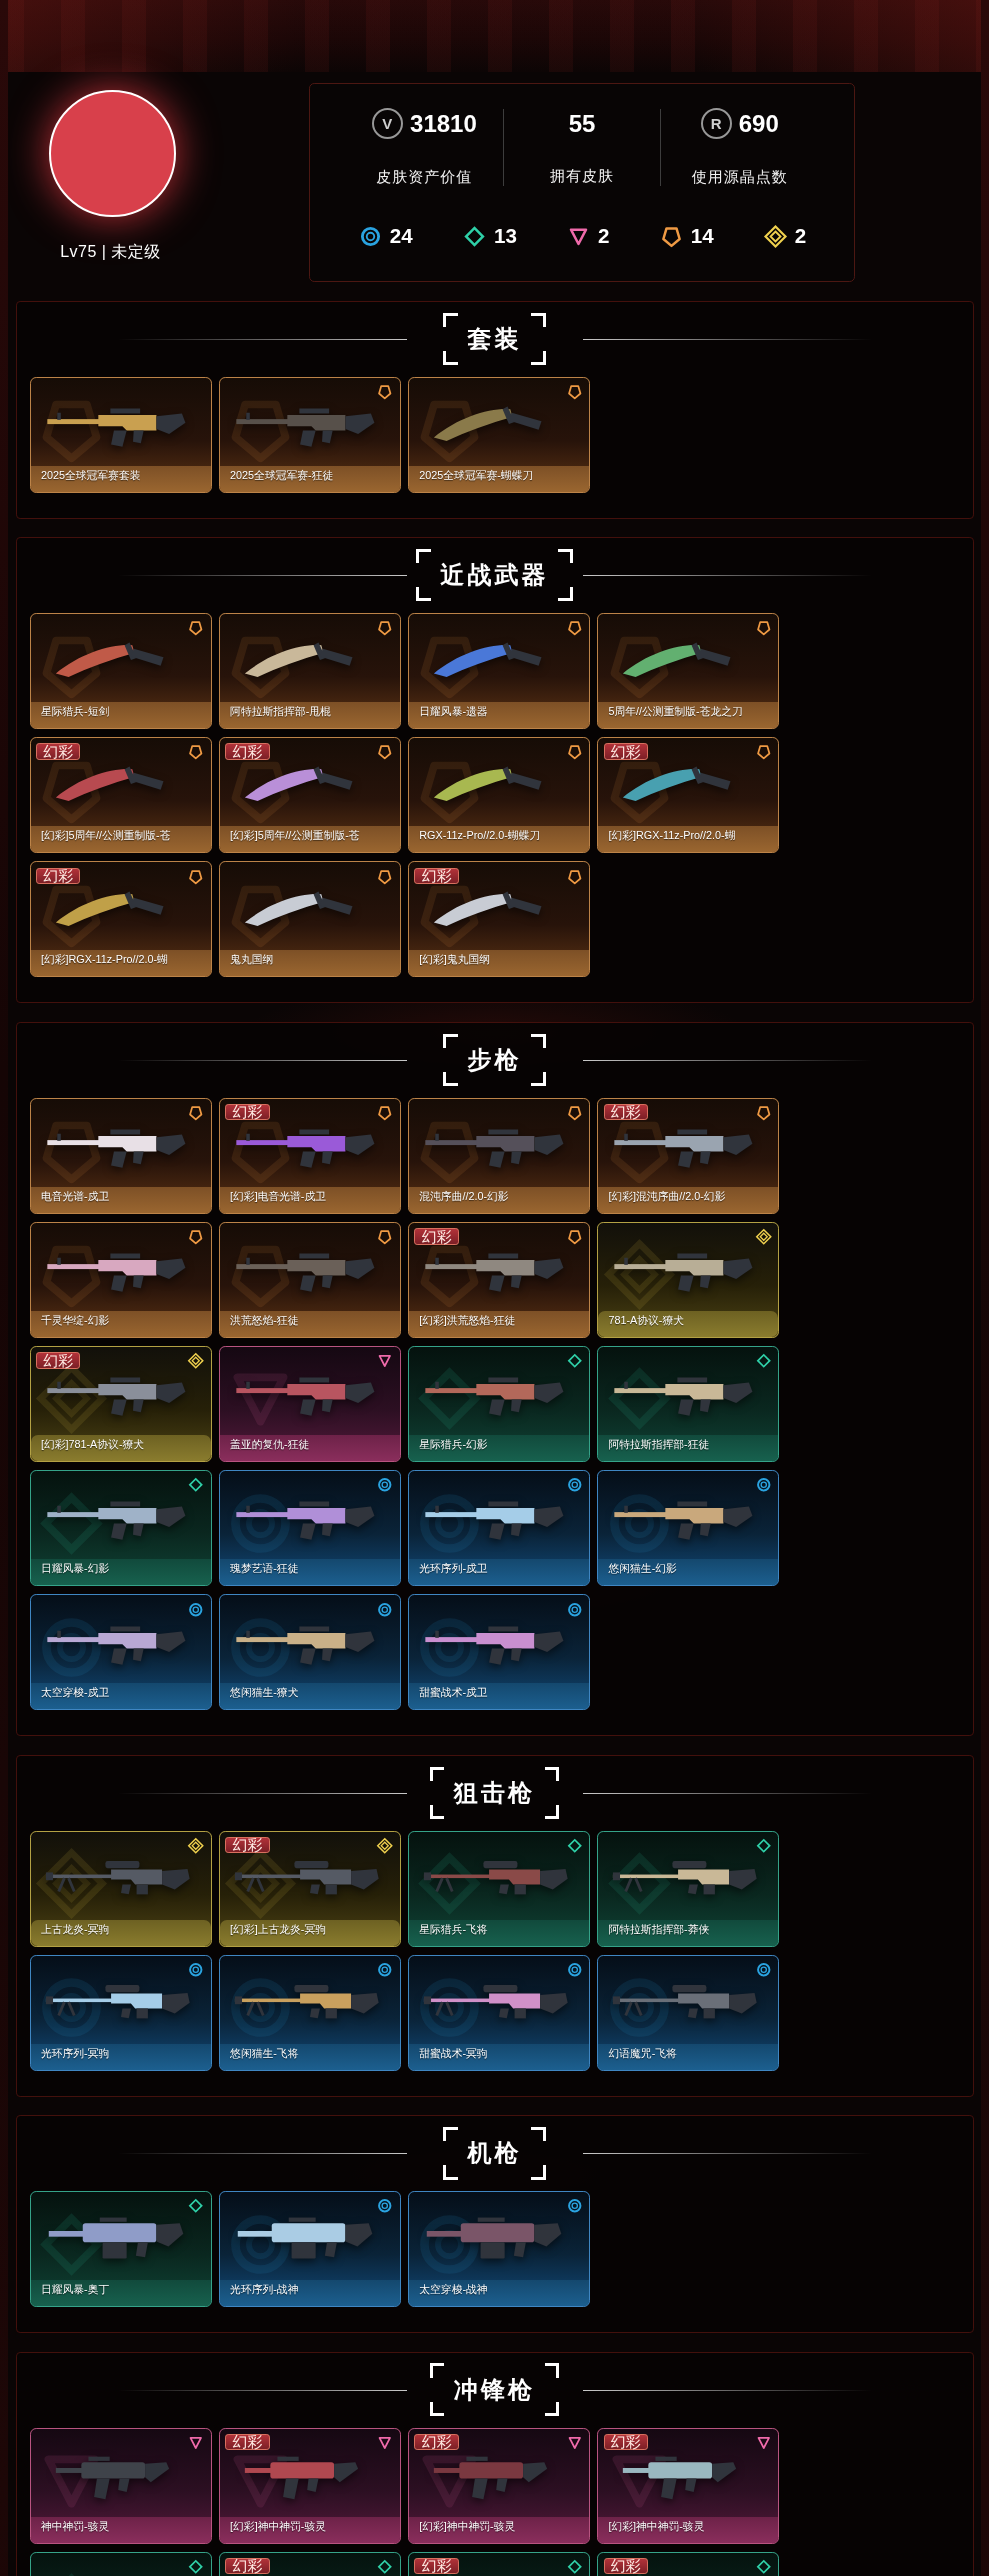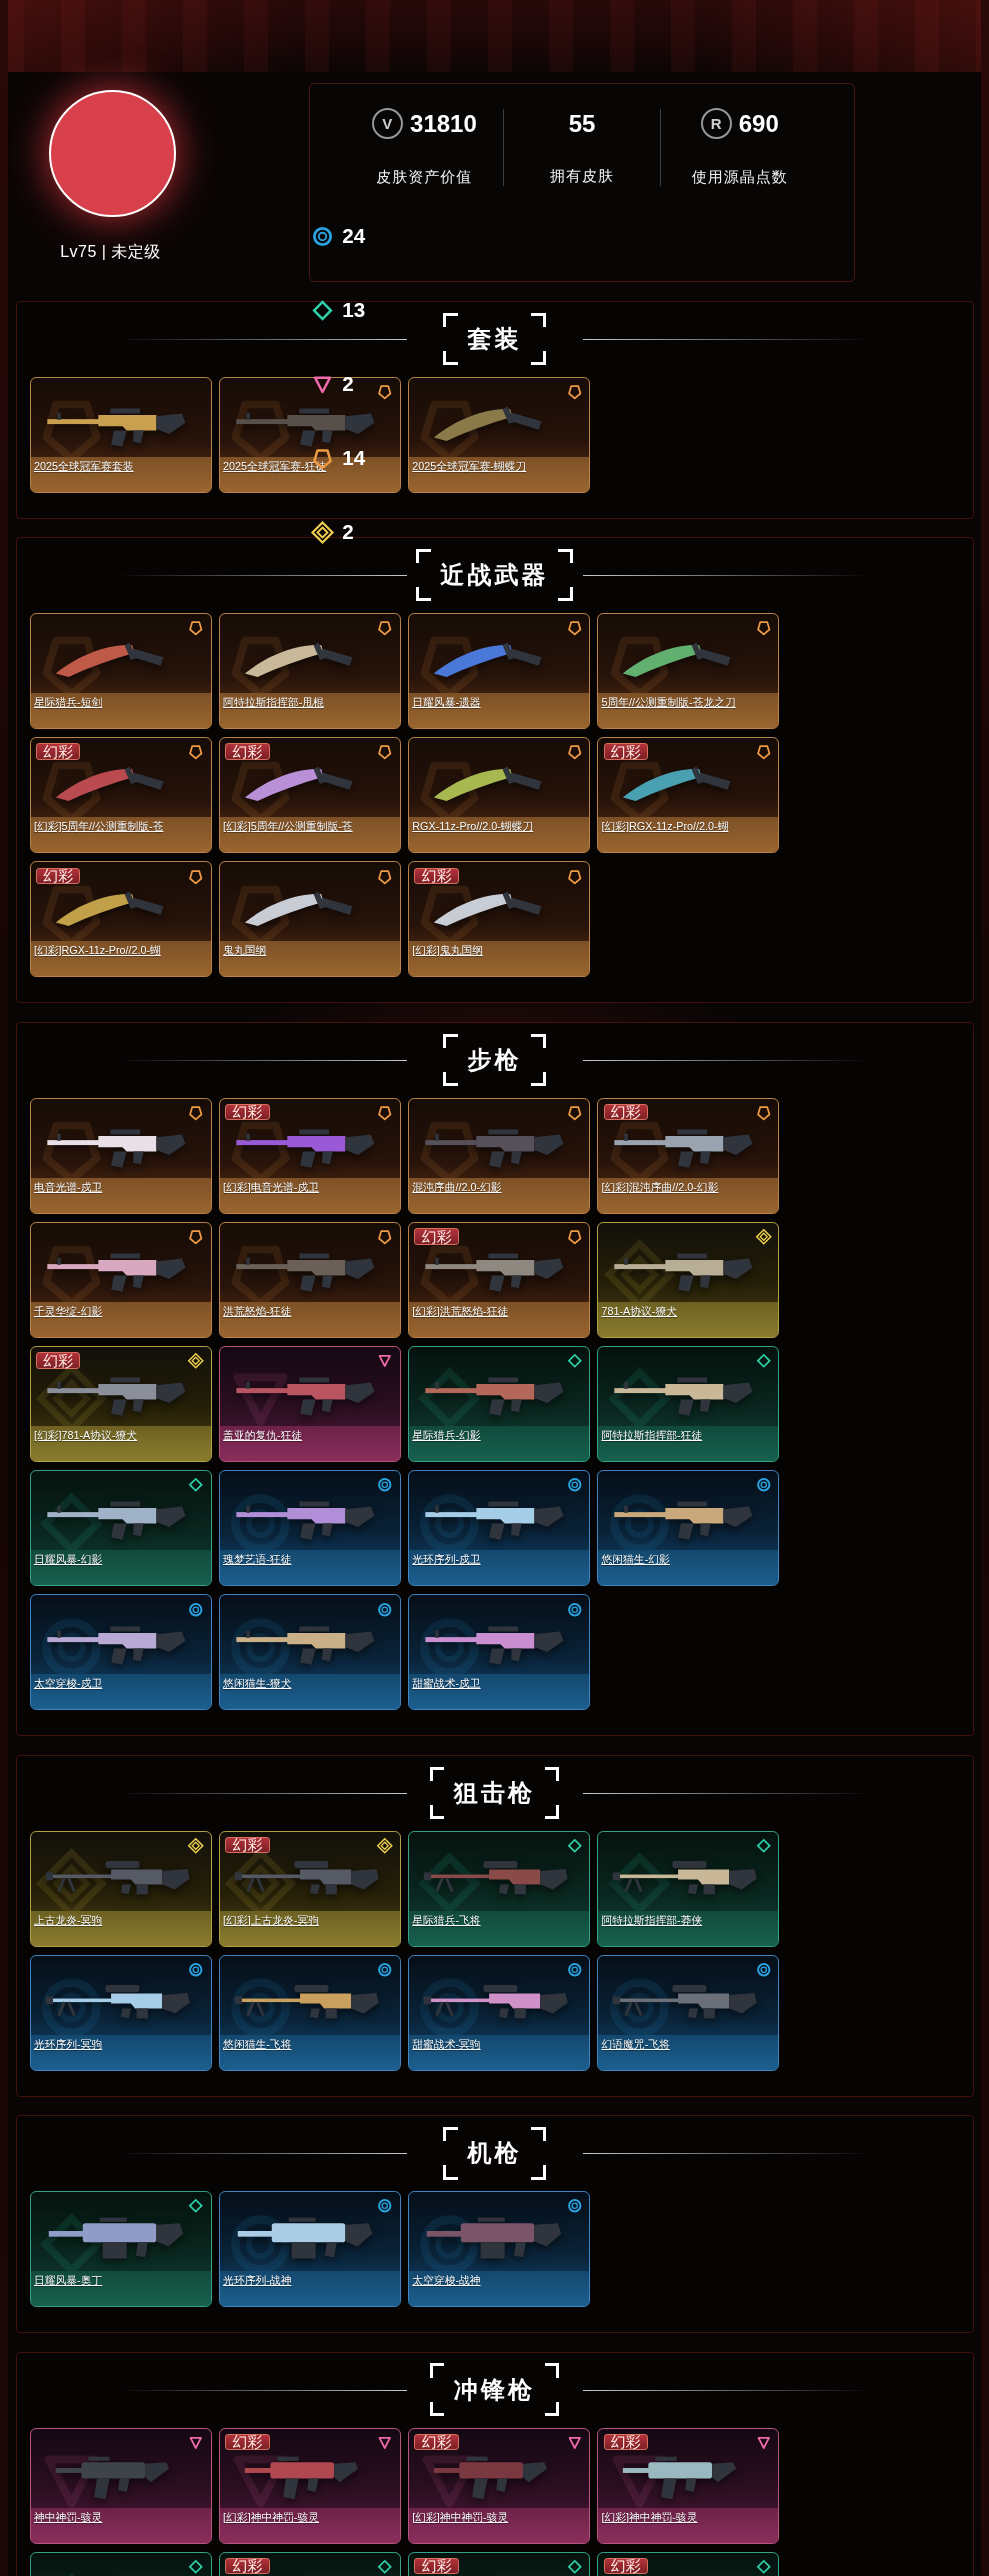--- a/index.html
+++ b/index.html
@@ -27,21 +27,21 @@
   .lv{position:absolute;left:28px;top:165px;width:165px;text-align:center;font-size:16px;letter-spacing:0.5px;}
   .stats-panel{position:absolute;left:309px;top:6.2px;width:544px;height:197px;
     background:rgba(9,5,5,.92);border:0.5px solid #4c1712;border-radius:5.2px;}
   .stats-row{display:flex;align-items:center;justify-content:space-between;height:117px;padding:5.2px 36px 0;}
   .stat{flex:1;text-align:center;}
   .stat-top{display:flex;align-items:center;justify-content:center;gap:7.2px;font-size:24px;font-weight:bold;}
   .stat-label{margin-top:29px;font-size:15px;letter-spacing:1px;color:#f2f2f2;}
   .vdiv{width:1px;height:77px;background:#3d3d3d;}
   .coin{width:27px;height:27px;border:2.1px solid #989898;border-radius:50%;color:#cfcfcf;
     display:flex;align-items:center;justify-content:center;font-size:15px;font-weight:bold;}
-  .tier-row{display:flex;justify-content:center;align-items:flex-start;gap:49px;margin-top:17.5px;flex-direction:column;}
+  .tier-row{display:flex;justify-content:center;align-items:flex-start;gap:49px;margin-top:17.5px;}
   .tier-item{display:flex;align-items:center;gap:7.2px;font-size:20.6px;font-weight:bold;}
   .tier-item svg{width:25px;height:25px;}
   
   .sections{position:absolute;top:301px;left:15.5px;width:958px;display:flex;flex-direction:column;gap:18.5px;z-index:1;}
   .panel{position:relative;background:rgba(6,3,3,.90);border:0.5px solid #43100c;border-radius:4.1px;
     padding:12.4px 13.4px 25px;}
   .sec-head{position:relative;height:49px;margin-bottom:13.4px;display:flex;align-items:center;justify-content:center;}
   .sec-title{position:relative;padding:10.3px 24px;font-size:24px;font-weight:bold;letter-spacing:3.1px;}
   .sec-title .c{position:absolute;width:11.3px;height:11.3px;border:0 solid #fff;}
   .c.tl{top:0;left:0;border-top-width:3.1px;border-left-width:3.1px;}
@@ -49,30 +49,30 @@
   .c.bl{bottom:0;left:0;border-bottom-width:3.1px;border-left-width:3.1px;}
   .c.br{bottom:0;right:0;border-bottom-width:3.1px;border-right-width:3.1px;}
   .hline{position:absolute;top:50%;height:1px;width:289px;}
   .hl-l{right:calc(50% + 88px);background:linear-gradient(90deg,transparent,#c9c9c9);}
   .hl-r{left:calc(50% + 88px);background:linear-gradient(90deg,#c9c9c9,transparent);}
   .grid{display:flex;flex-wrap:wrap;gap:8.2px 7.2px;}
   
   .card{position:relative;width:180px;height:114px;border-radius:6.2px;overflow:hidden;border:0.5px solid #666;}
   .card .art{position:absolute;left:4.1px;right:4.1px;top:3.1px;height:89px;display:flex;align-items:center;justify-content:center;}
   .card .art svg{width:156px;height:65px;filter:drop-shadow(0 3.1px 4.1px rgba(0,0,0,.55));}
-  .card .label{position:absolute;left:0;right:0;bottom:0;height:35px;line-height:19.6px;padding:0 3px;
-    font-size:10.8px;white-space:nowrap;overflow:hidden;color:#fff;text-shadow:0 0.5px 1px rgba(0,0,0,.6);text-decoration:underline;}
+  .card .label{position:absolute;left:0;right:0;bottom:0;height:26px;line-height:19.6px;padding:0 10px;
+    font-size:10.8px;white-space:nowrap;overflow:hidden;color:#fff;text-shadow:0 0.5px 1px rgba(0,0,0,.6);}
   .tier-badge{position:absolute;top:5.2px;right:6.2px;width:17.5px;height:17.5px;}
   .watermark{position:absolute;left:2.1px;top:13.4px;width:77px;height:77px;opacity:.11;}
   .prism{position:absolute;top:5.2px;left:5.2px;z-index:2;background:linear-gradient(180deg,#b23239,#7c1f26);
     border:0.5px solid #d8705f;color:#ffeae3;font-size:15px;line-height:13.4px;padding:0.5px 6.2px;border-radius:3.1px;}
   .tier-orange{border-color:#bc8348;background:linear-gradient(180deg,#160c06 0%,#27130a 55%,#5e3414 100%);}
   .tier-orange .label{background:linear-gradient(180deg,#7d5026,#9a6630);}
   .tier-gold{border-color:#b3a144;background:linear-gradient(180deg,#12100a 0%,#262008 55%,#4e4414 100%);}
-  .tier-gold .label{background:linear-gradient(180deg,#6d6122,#8a7c2e);}
+  .tier-gold .label{background:linear-gradient(180deg,#6d6122,#8a7c2e);border-radius:7px;}
   .tier-pink{border-color:#b85480;background:linear-gradient(180deg,#150812 0%,#2c0f22 55%,#551a3c 100%);}
   .tier-pink .label{background:linear-gradient(180deg,#6d2248,#8a2e5c);}
   .tier-green{border-color:#35a389;background:linear-gradient(180deg,#05120e 0%,#0a271f 55%,#0f4436 100%);}
   .tier-green .label{background:linear-gradient(180deg,#114a3c,#17614e);}
   .tier-blue{border-color:#3f86c2;background:linear-gradient(180deg,#050e18 0%,#0a2338 55%,#114a7a 100%);}
   .tier-blue .label{background:linear-gradient(180deg,#14486e,#1c5f8f);}
   .b-blue{color:#2aa3e0}.b-green{color:#2fd0a8}.b-pink{color:#ef6aaa}.b-orange{color:#ef9a44}.b-gold{color:#efd04e}
   .tier-orange .watermark{color:#ef9a44}.tier-gold .watermark{color:#efd04e}.tier-pink .watermark{color:#ef6aaa}
   .tier-green .watermark{color:#2fd0a8}.tier-blue .watermark{color:#2aa3e0}
   .hidden-defs{position:absolute;width:0;height:0;overflow:hidden;}

